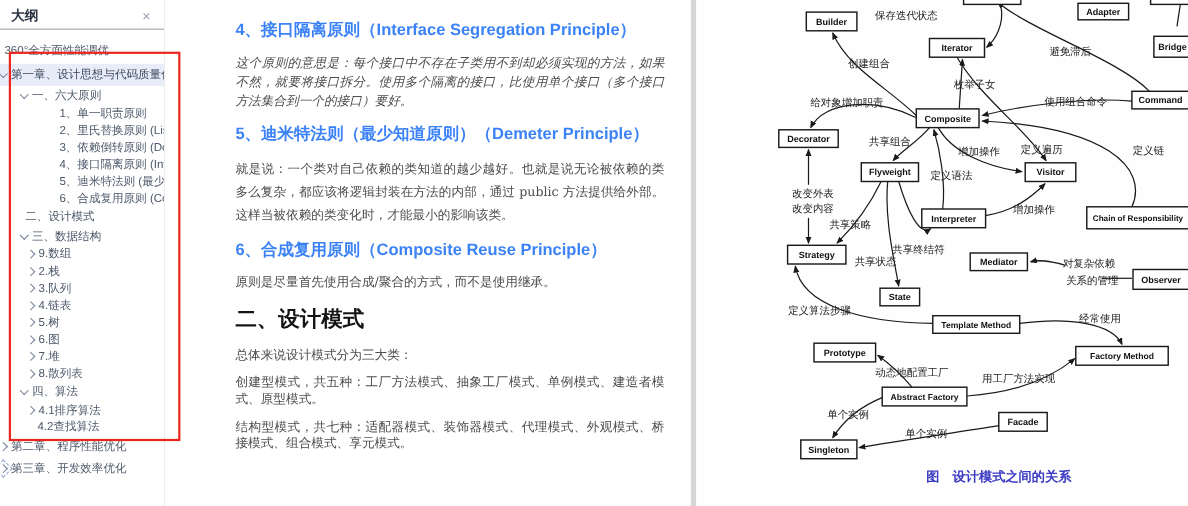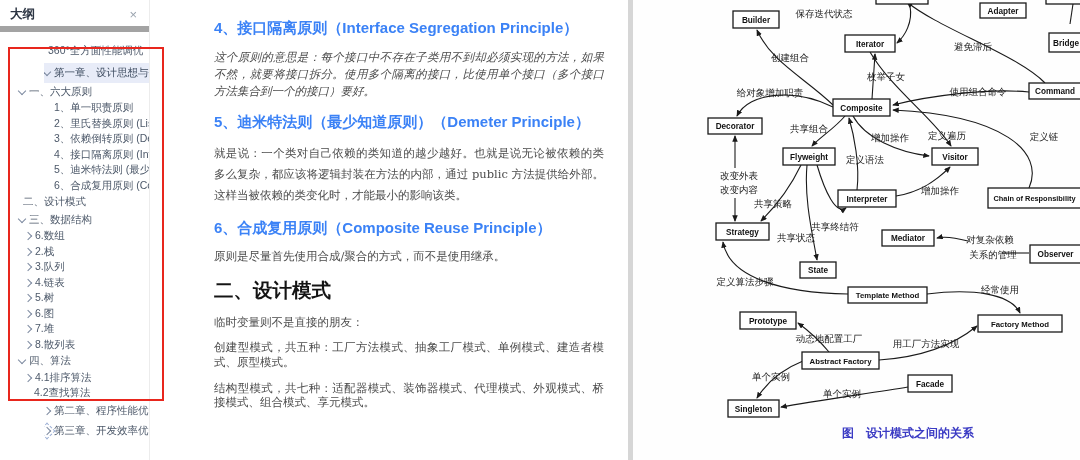--- a/index.html
+++ b/index.html
@@ -3,31 +3,31 @@
 <meta charset="utf-8">
 <style>
   html,body{margin:0;padding:0;background:#fff;}
   .app{position:relative;width:1080px;height:460px;background:#fff;overflow:hidden;
        font-family:"Liberation Sans",sans-serif;}
 
   
   .sidebar{position:absolute;left:0;top:0;width:149px;height:460px;background:#fff;
            border-right:1px solid #ececec;overflow:hidden;}
   .sb-header{height:24px;display:flex;align-items:center;justify-content:space-between;
-             padding:2px 12px 0 10px;border-bottom:6px solid #a3a3a3;}
+             padding:2px 12px 0 10px;border-bottom:1px solid #a3a3a3;}
   .sb-title{font-size:12.5px;font-weight:bold;color:#2c3543;}
   .close{font-size:13px;color:#9aa3ae;cursor:pointer;line-height:1;}
   .ol-list{padding-top:7px;}
   .ol-item{display:flex;align-items:center;height:15.5px;color:#4c5869;font-size:10.5px;
            white-space:nowrap;overflow:hidden;cursor:pointer;}
   .ol-item.lv0{height:20px;}
   .ol-item.lv1{height:17.5px;}
   .ol-item.first{height:24px;}
   .ol-item.sel{background:#e8ecf8;color:#3c4a5e;}
-  .ol-item.lv0{margin-left:44px;}
+  .ol-item.lv0{}
   .ol-item.lv1{padding-left:19px;}
   .ol-item.lv2{padding-left:25px;}
   .ol-item.lv2.nochev{padding-left:50px;}
   .ol-label{margin-left:4px;}
   .chev{width:5px;height:5px;border-right:1.3px solid #7d8aa0;border-bottom:1.3px solid #7d8aa0;
         display:inline-block;flex:none;}
   .chev.down{transform:rotate(45deg);margin-top:-2px;}
   .chev.right{transform:rotate(-45deg);}
   .chev.none{border:none;width:0;}
   .chev.focus{outline:1px dashed #9db0d6;outline-offset:2px;}
@@ -106,21 +106,21 @@
         <div class="ol-item lv1">
           <span class="chev none"></span>
           <span class="ol-label">二、设计模式</span>
         </div>
         <div class="ol-item lv1">
           <span class="chev down"></span>
           <span class="ol-label">三、数据结构</span>
         </div>
         <div class="ol-item lv2">
           <span class="chev right"></span>
-          <span class="ol-label">6.数组</span>
+          <span class="ol-label">9.数组</span>
         </div>
         <div class="ol-item lv2">
           <span class="chev right"></span>
           <span class="ol-label">2.栈</span>
         </div>
         <div class="ol-item lv2">
           <span class="chev right"></span>
           <span class="ol-label">3.队列</span>
         </div>
         <div class="ol-item lv2">
@@ -170,21 +170,21 @@
 
   <main class="doc">
     <div>
         <div class="blk-h2">4、接口隔离原则（Interface Segregation Principle）</div>
         <p class="spaced">这个原则的意思是：每个接口中不存在子类用不到却必须实现的方法，如果不然，就要将接口拆分。使用多个隔离的接口，比使用单个接口（多个接口方法集合到一个的接口）要好。</p>
         <div class="blk-h2">5、迪米特法则（最少知道原则）（Demeter Principle）</div>
         <p class="loose">就是说：一个类对自己依赖的类知道的越少越好。也就是说无论被依赖的类多么复杂，都应该将逻辑封装在方法的内部，通过 public 方法提供给外部。这样当被依赖的类变化时，才能最小的影响该类。</p>
         <div class="blk-h2">6、合成复用原则（Composite Reuse Principle）</div>
         <p class="">原则是尽量首先使用合成/聚合的方式，而不是使用继承。</p>
         <div class="blk-h1">二、设计模式</div>
-        <p class="">临时变量则不是直接的朋友：</p>
+        <p class="">总体来说设计模式分为三大类：</p>
         <p class="">创建型模式，共五种：工厂方法模式、抽象工厂模式、单例模式、建造者模式、原型模式。</p>
         <p class="">结构型模式，共七种：适配器模式、装饰器模式、代理模式、外观模式、桥接模式、组合模式、享元模式。</p>
       </div>
   </main>
 
   <div class="scrollbar"></div>
 
   <section class="diagram-pane">
     <svg width="447" height="460" viewBox="0 0 447 460">
       <defs>

